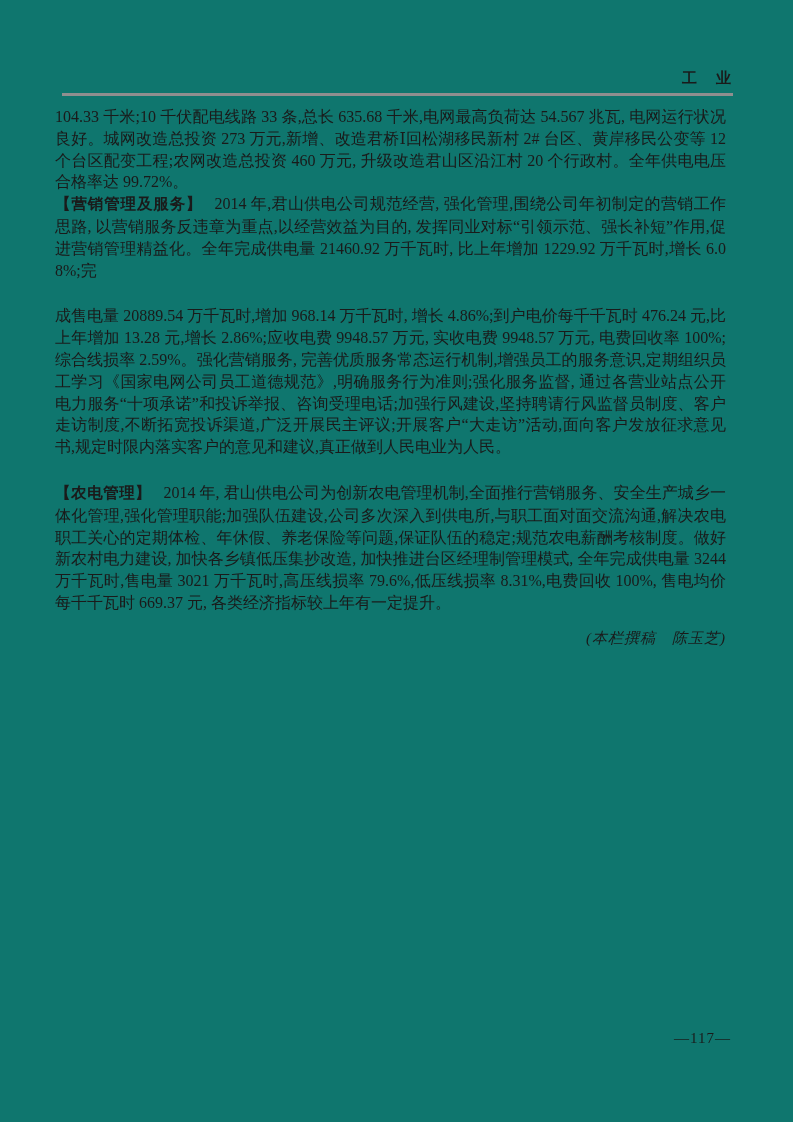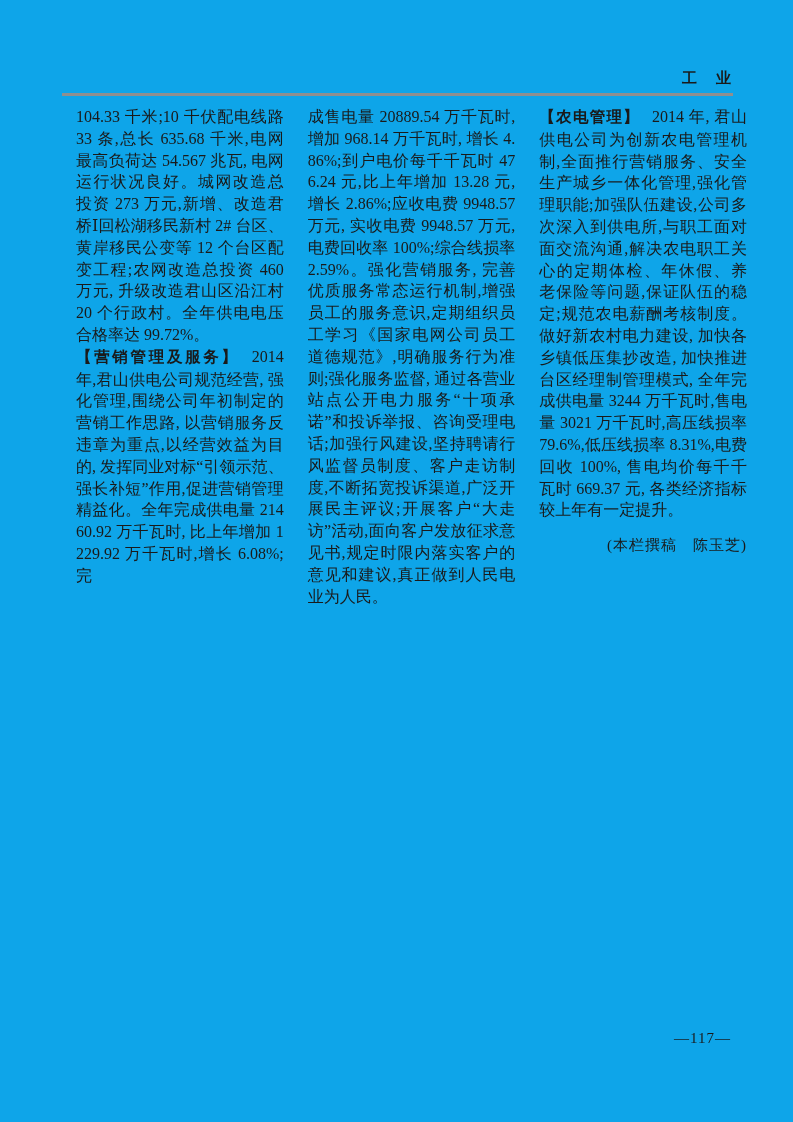--- a/index.html
+++ b/index.html
@@ -5,21 +5,21 @@
   html, body {
     margin: 0;
     padding: 0;
     background: #e8e8e8;
   }
   .sheet {
     position: relative;
     width: 793px;
     height: 1122px;
     margin: 0 auto;
-    background: #0ea5e9;
+    background: #0f766e;
     overflow: hidden;
     font-family: "Liberation Serif", "DejaVu Serif", serif;
     color: #1a1a1a;
   }
   .running-head {
     position: absolute;
     top: 69px;
     right: 60px;
     font-size: 15px;
     font-weight: bold;
@@ -30,25 +30,26 @@
     position: absolute;
     top: 93px;
     left: 62px;
     width: 671px;
     height: 3px;
     background: #8f8f8f;
   }
   .columns {
     position: absolute;
     top: 106px;
-    left: 76px;
+    left: 55px;
     width: 671px;
     display: flex;
     gap: 24px;
     align-items: flex-start;
+    flex-direction: column;
   }
   .col {
     flex: 1 1 0;
     min-width: 0;
   }
   .body-text {
     margin: 0;
     font-size: 16px;
     line-height: 21.8px;
     text-align: justify;
@@ -61,20 +62,21 @@
   .entry-heading {
     font-family: "DejaVu Sans", "Liberation Sans", sans-serif;
     font-weight: bold;
     font-size: 15.5px;
     margin-right: 12px;
     letter-spacing: 0.5px;
   }
   .signature {
     margin-top: 14px;
     font-size: 15px;
+    font-style: italic;
     text-align: right;
     line-height: 21.8px;
     letter-spacing: 1px;
   }
   .page-number {
     position: absolute;
     top: 1030px;
     right: 62px;
     font-size: 15px;
     letter-spacing: 1px;

